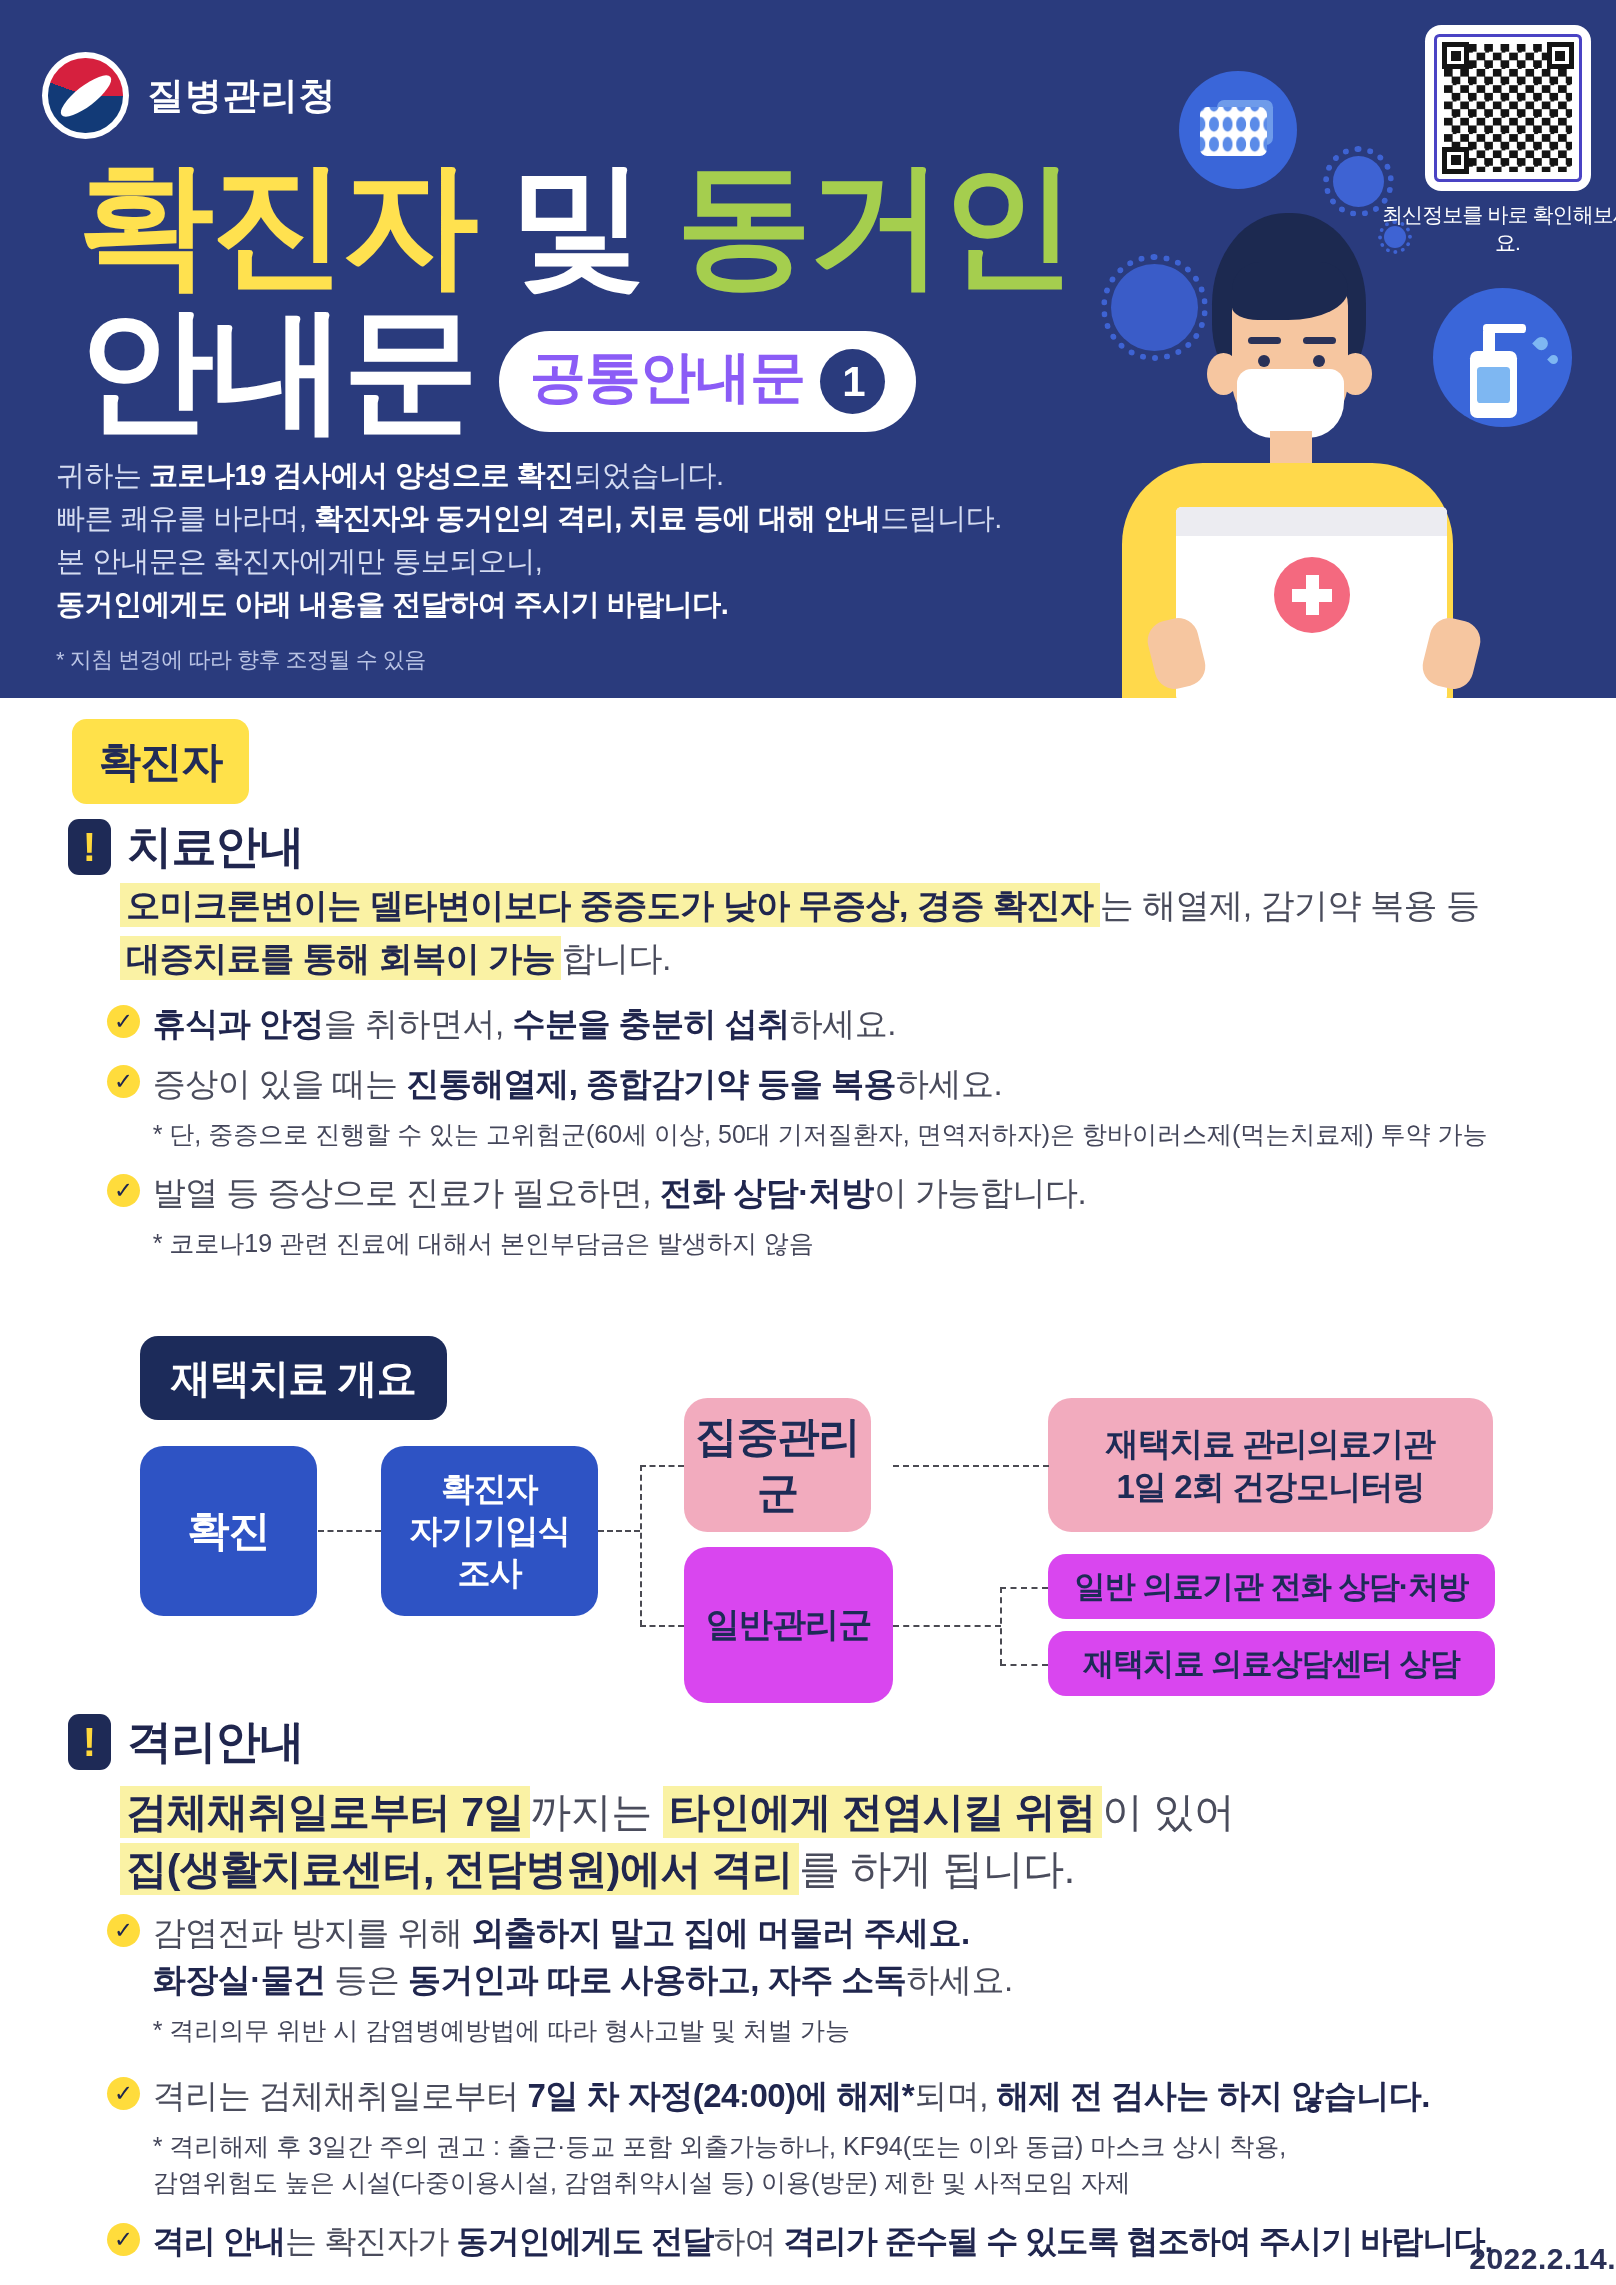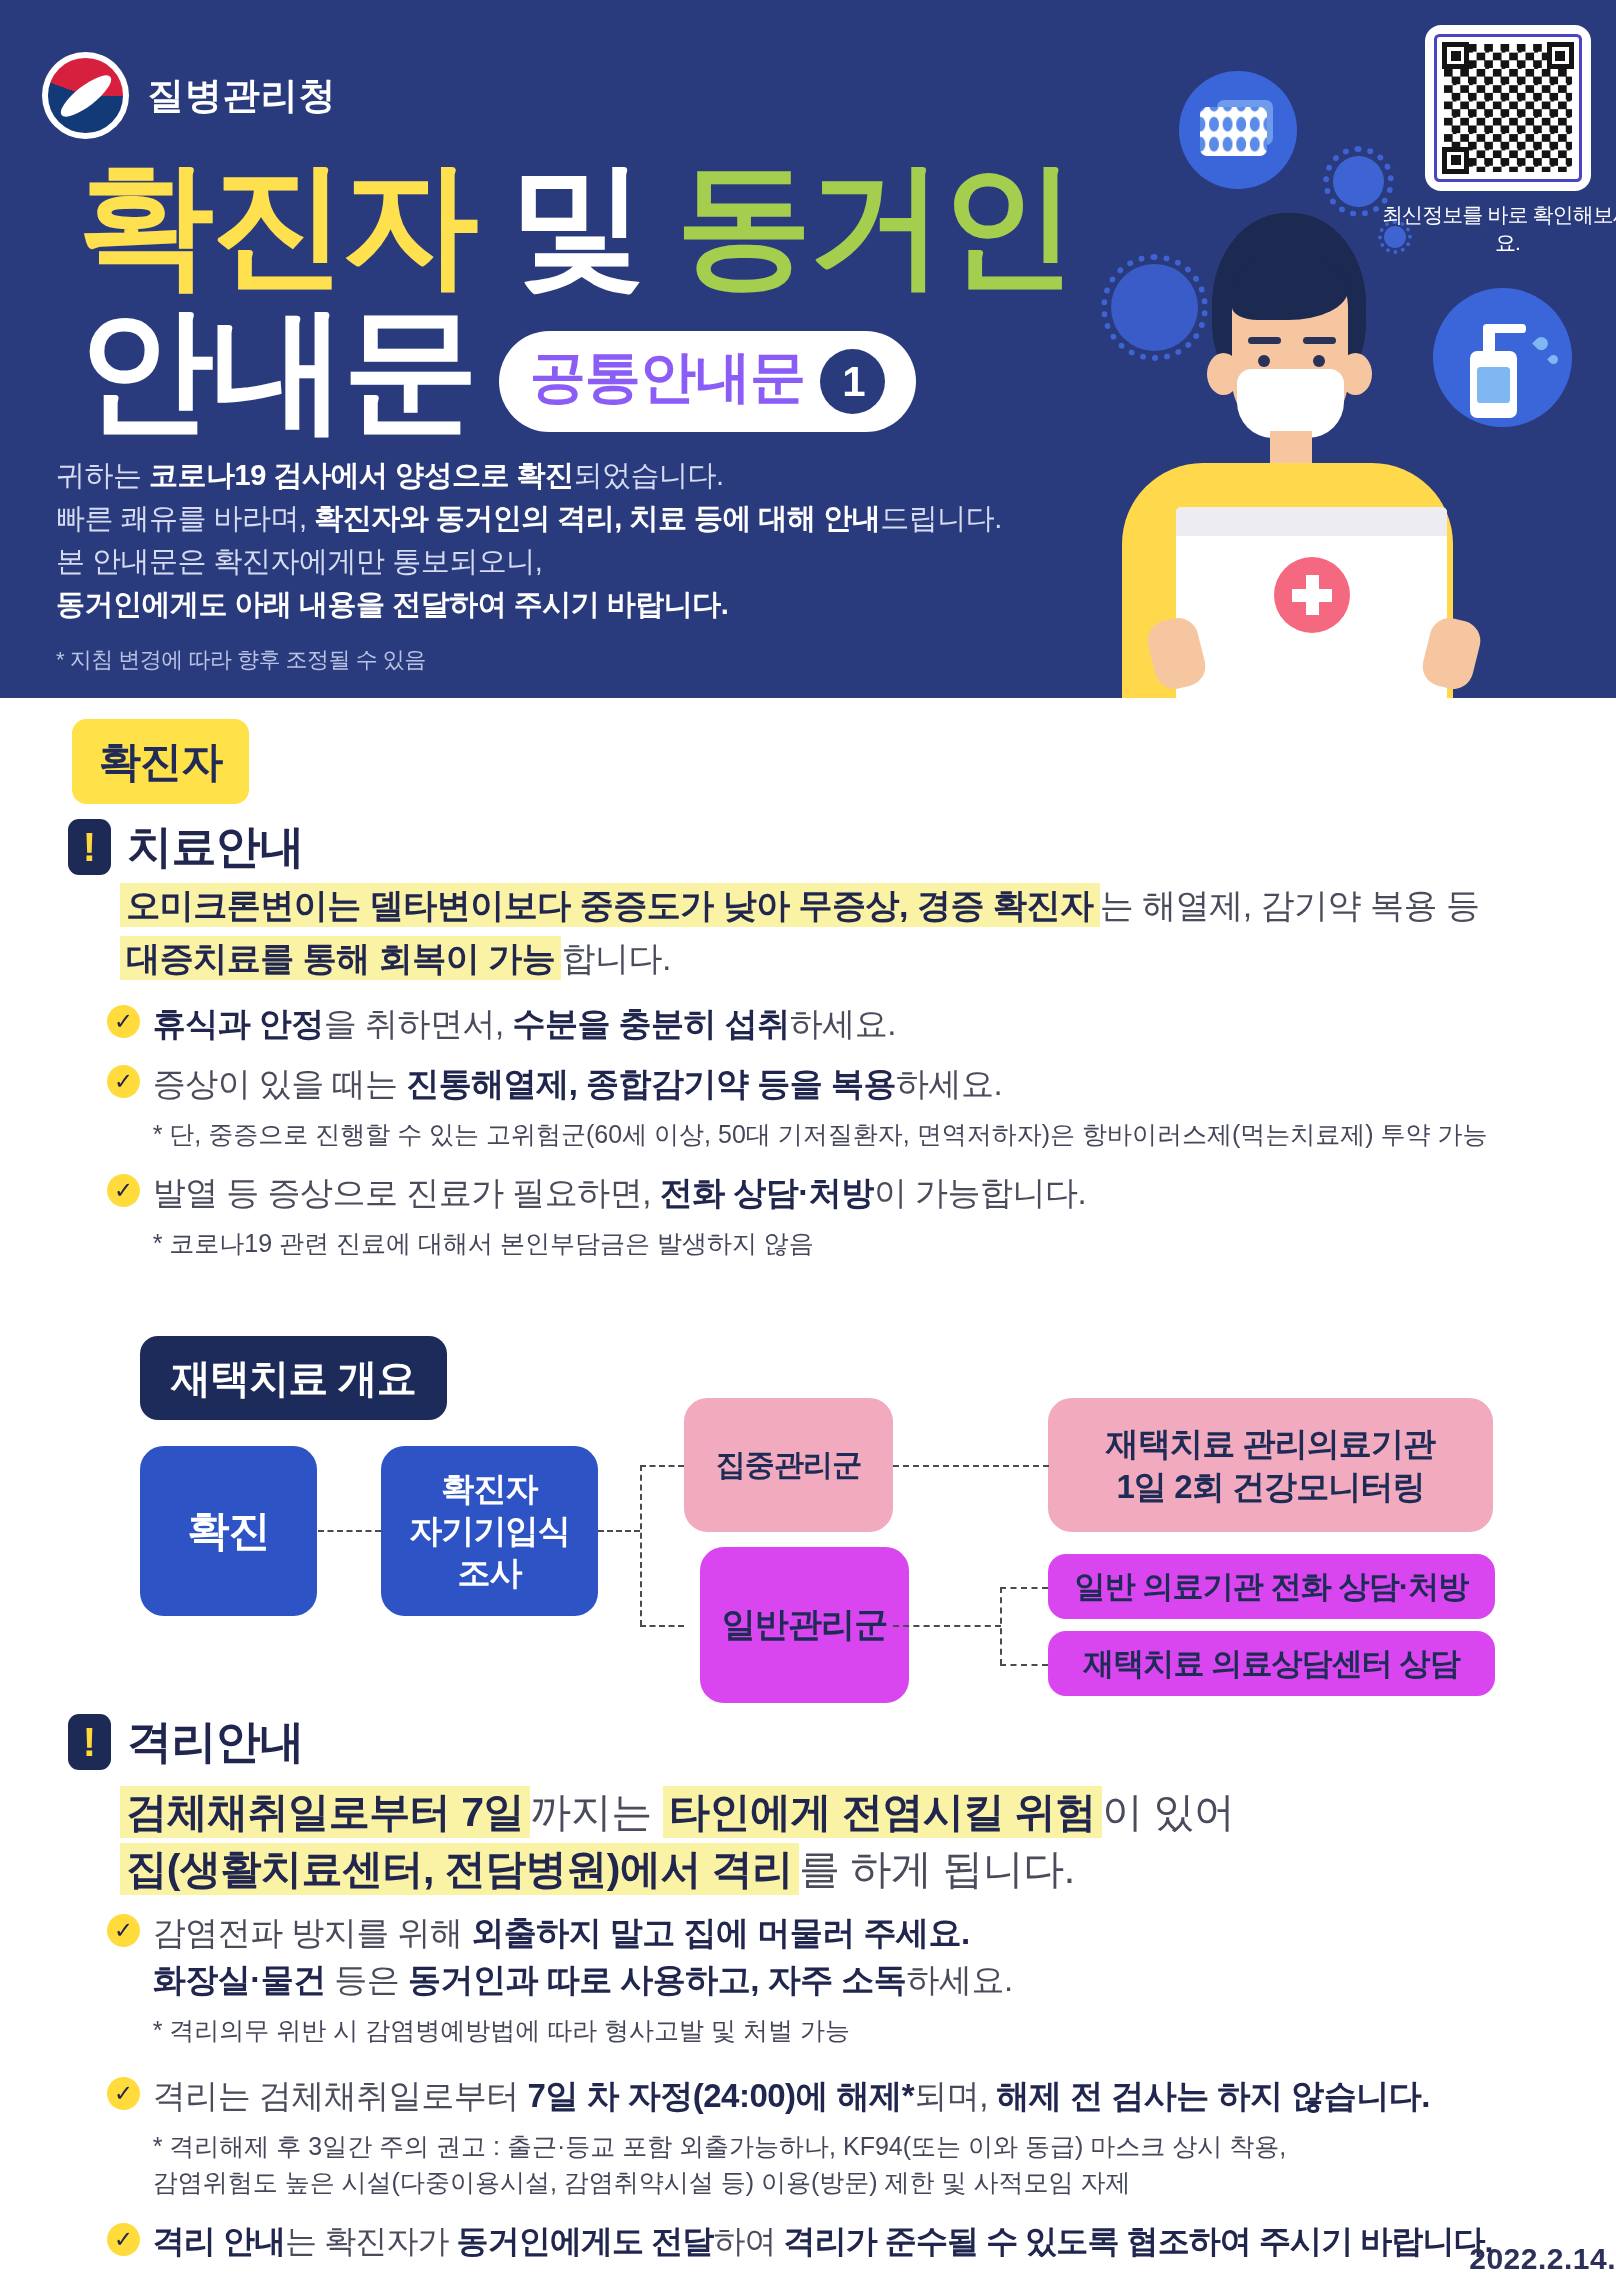--- a/index.html
+++ b/index.html
@@ -105,23 +105,23 @@
   .home-badge{position:absolute;left:140px;top:1336px;background:#1C2B5A;border-radius:18px;
     padding:14.5px 31px;color:#ffffff;font-size:40px;font-weight:800;letter-spacing:-0.9px;}
   
   .fbox{position:absolute;display:flex;align-items:center;justify-content:center;text-align:center;
     border-radius:23.5px;font-weight:800;letter-spacing:-0.9px;white-space:pre-line;box-sizing:border-box;}
   .fblue{background:#2E53C4;color:#ffffff;}
   .fpink{background:#F2ABBE;color:#1D2B56;}
   .fcyan{background:#d946ef;color:#1D2B56;}
   .f-confirm{left:140px;top:1446px;width:177px;height:170px;font-size:42px;}
   .f-survey{left:381px;top:1446px;width:217px;height:170px;font-size:33px;line-height:42px;font-weight:700;}
-  .f-intensive{left:684px;top:1398px;width:209px;height:134px;font-size:30px;}
+  .f-intensive{left:684px;top:1398px;width:187px;height:134px;font-size:42px;}
   .f-intdetail{left:1048px;top:1398px;width:445px;height:134px;font-size:33px;line-height:43px;}
-  .f-general{left:684px;top:1547px;width:209px;height:156px;font-size:34px;margin-left:16px;}
+  .f-general{left:684px;top:1547px;width:209px;height:156px;font-size:34px;}
   .f-g1{left:1048px;top:1554px;width:447px;height:65px;font-size:31px;border-radius:18px;}
   .f-g2{left:1048px;top:1631px;width:447px;height:65px;font-size:31px;border-radius:18px;}
   .dash-h{position:absolute;border-top:2.7px dashed #4A4A52;}
   .dash-v{position:absolute;border-left:2.7px dashed #4A4A52;}
   .dh1{left:318px;top:1530px;width:63px}
   .dh2{left:598px;top:1530px;width:42px}
   .dv1{left:640px;top:1465px;height:161px}
   .dh3{left:640px;top:1465px;width:44px}
   .dh4{left:640px;top:1625px;width:44px}
   .dh5{left:893px;top:1465px;width:156px}

